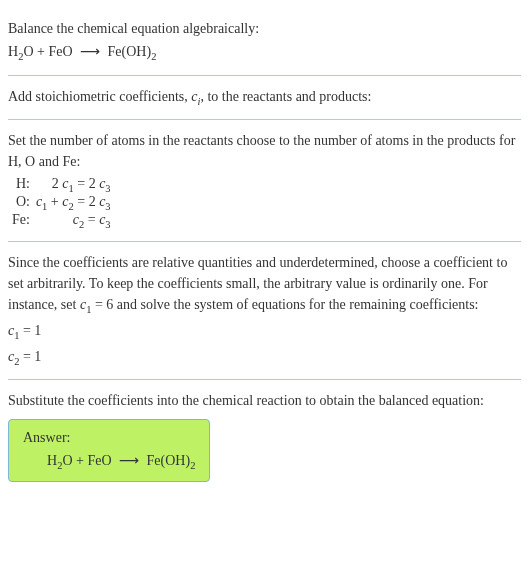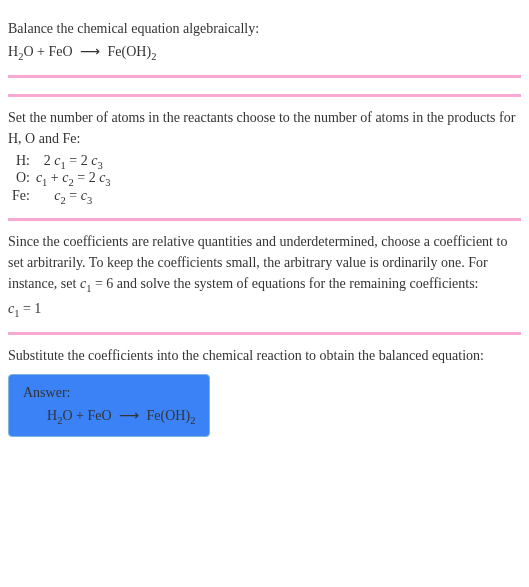--- a/index.html
+++ b/index.html
@@ -10,21 +10,21 @@
     body {
       font-family: Georgia, 'Times New Roman', serif;
       font-size: 14px;
       color: #333;
       background: #fff;
       width: 529px;
       padding: 8px;
     }
     .section {
       padding: 8px 0;
-      border-bottom: 3px solid #f9a8d4;
+      border-bottom: 1px solid #f9a8d4;
     }
     .section:last-of-type {
       border-bottom: none;
       font-family: Liberation Serif, serif;
     }
     .line {
       line-height: 1.5;
       margin: 2px 0;
     }
     .sub {
@@ -46,26 +46,26 @@
       display: table-row;
     }
     .atom-label {
       display: table-cell;
       text-align: right;
       padding-right: 6px;
       padding-left: 4px;
     }
     .atom-eq {
       display: table-cell;
-      text-align: center;
+      text-align: right;
     }
     .answer-box {
       display: inline-block;
       border: 1px solid #7fb8d6;
-      background: #3b82f6;
+      background: #bef264;
       border-radius: 4px;
       padding: 10px 14px;
       margin-top: 6px;
     }
     .answer-label {
       margin-bottom: 6px;
     }
     .answer-eq {
       padding-left: 24px;
     }
@@ -76,20 +76,23 @@
 <div class="section">
   <div class="line">Balance the chemical equation algebraically:</div>
   <div class="line">
     <span>H</span><span class="sub">2</span><span>O + FeO</span>
     <span class="arrow">⟶</span>
     <span>Fe(OH)</span><span class="sub">2</span>
   </div>
 </div>
 
 <div class="section">
+  <div class="line">
+    <span>Add stoichiometric coefficients, </span><span class="italic">c</span><span class="sub italic">i</span><span>, to the reactants and products:</span>
+  </div>
 </div>
 
 <div class="section">
   <div class="line">Set the number of atoms in the reactants choose to the number of atoms in the products for H, O and Fe:</div>
   <div class="atom-table">
     <div class="atom-row">
       <div class="atom-label">H:</div>
       <div class="atom-eq">
         <span>2 </span><span class="italic">c</span><span class="sub">1</span><span> = 2 </span><span class="italic">c</span><span class="sub">3</span>
       </div>
@@ -109,20 +112,23 @@
   </div>
 </div>
 
 <div class="section">
   <div class="line">
     <span>Since the coefficients are relative quantities and underdetermined, choose a coefficient to set arbitrarily. To keep the coefficients small, the arbitrary value is ordinarily one. For instance, set </span><span class="italic">c</span><span class="sub">1</span><span> = 6 and solve the system of equations for the remaining coefficients:</span>
   </div>
   <div class="line">
     <span class="italic">c</span><span class="sub">1</span><span> = 1</span>
   </div>
+  <div class="line">
+    <span class="italic">c</span><span class="sub">2</span><span> = 1</span>
+  </div>
 </div>
 
 <div class="section">
   <div class="line">Substitute the coefficients into the chemical reaction to obtain the balanced equation:</div>
   <div class="answer-box">
     <div class="answer-label">Answer:</div>
     <div class="answer-eq">
       <span>H</span><span class="sub">2</span><span>O + FeO</span>
       <span class="arrow">⟶</span>
       <span>Fe(OH)</span><span class="sub">2</span>

